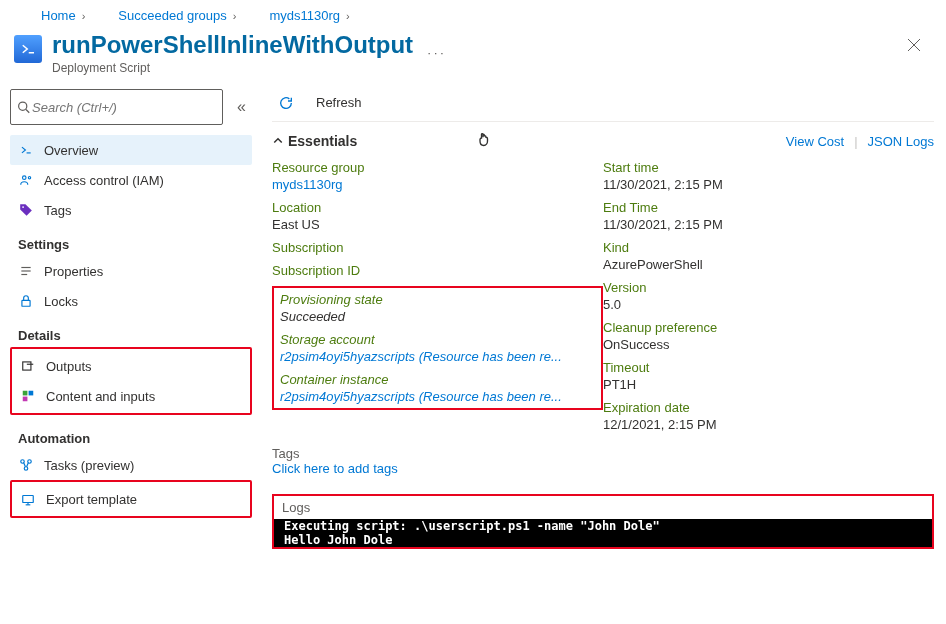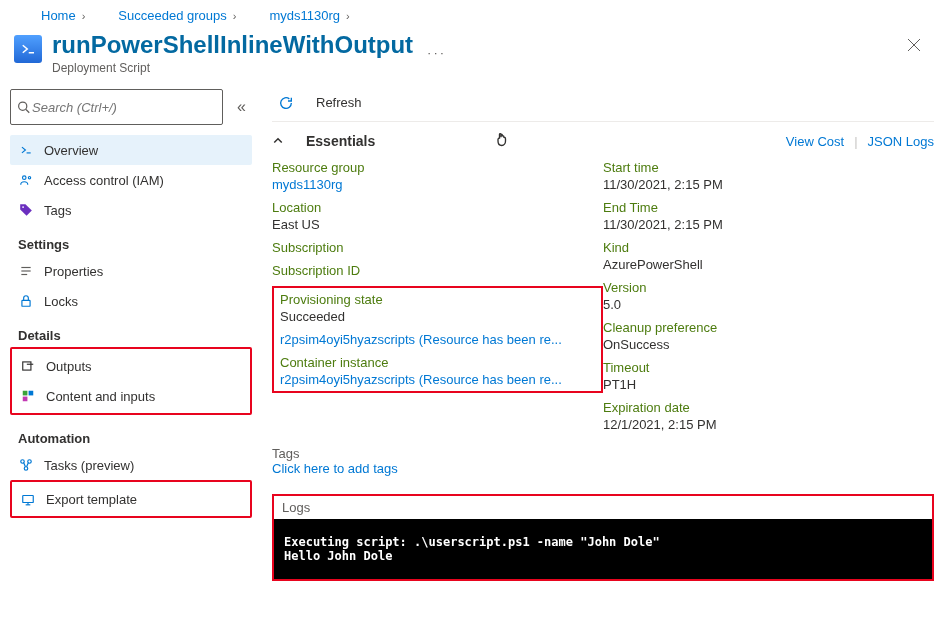--- a/index.html
+++ b/index.html
@@ -124,21 +124,21 @@
   .toolbar .refresh-btn {
     display:flex; align-items:flex-start; gap:22px;
     color:#323130; cursor:pointer;
     padding:4px 6px;
   }
   .essentials-bar {
     display:flex; align-items:center;
     padding: 8px 0 2px;
   }
   .essentials-bar .ess-toggle {
-    display:flex; align-items:center; gap:22px;
+    display:flex; align-items:center; gap:4px;
     font-weight:600; font-size:14px; cursor:pointer;
   }
   .essentials-bar .spacer { flex:1; }
   .essentials-bar .link {
     color:#0078d4; cursor:pointer; font-size:13px;
   }
   .essentials-bar .divider { color:#c8c6c4; margin:0 10px; }
   .cursor-icon { display:inline-block; margin-left:120px; }
   .ess-grid {
     display:flex;
@@ -146,34 +146,35 @@
   }
   .ess-col { flex:1; min-width:0; }
   .ess-row { margin-bottom:8px; }
   .ess-row .lbl { color:#4d7c0f; font-size:13px; }
   .ess-row .val { color:#323130; font-size:13px; margin-top:2px; word-break:break-word;}
   .ess-row .val.link { color:#0078d4; cursor:pointer; }
   .boxed-left {
     border: 2px solid #e8041e;
     padding: 4px 6px 2px;
     margin-top:2px;
+    font-style:italic;
   }
   .tags-row { margin-top: 6px; }
   .tags-row .lbl { color:#605e5c; }
   .tags-row .link { color:#0078d4; cursor:pointer; }
   .logs-box {
     border: 2px solid #e8041e;
     margin-top: 18px;
   }
   .logs-header { padding:4px 8px; font-size:13px; color:#605e5c; }
   .console {
     background:#000; color:#fff;
     font-family: Consolas, monospace;
     font-size:12px;
-    padding:16px 10px;
+    padding:0 10px;
     white-space:pre;
     font-weight:bold;
   }
   svg{display:block;}
 </style>
 </head>
 <body>
 
 <div class="breadcrumb">
   <a>Home</a>
@@ -363,20 +364,21 @@
         <div class="ess-row">
           <div class="lbl">Subscription ID</div>
         </div>
 
         <div class="boxed-left">
           <div class="ess-row">
             <div class="lbl">Provisioning state</div>
             <div class="val">Succeeded</div>
           </div>
           <div class="ess-row">
+            <div class="lbl">Storage account</div>
             <div class="val link">r2psim4oyi5hyazscripts (Resource has been re...</div>
           </div>
           <div class="ess-row" style="margin-bottom:2px">
             <div class="lbl">Container instance</div>
             <div class="val link">r2psim4oyi5hyazscripts (Resource has been re...</div>
           </div>
         </div>
       </div>
 
       <div class="ess-col">

